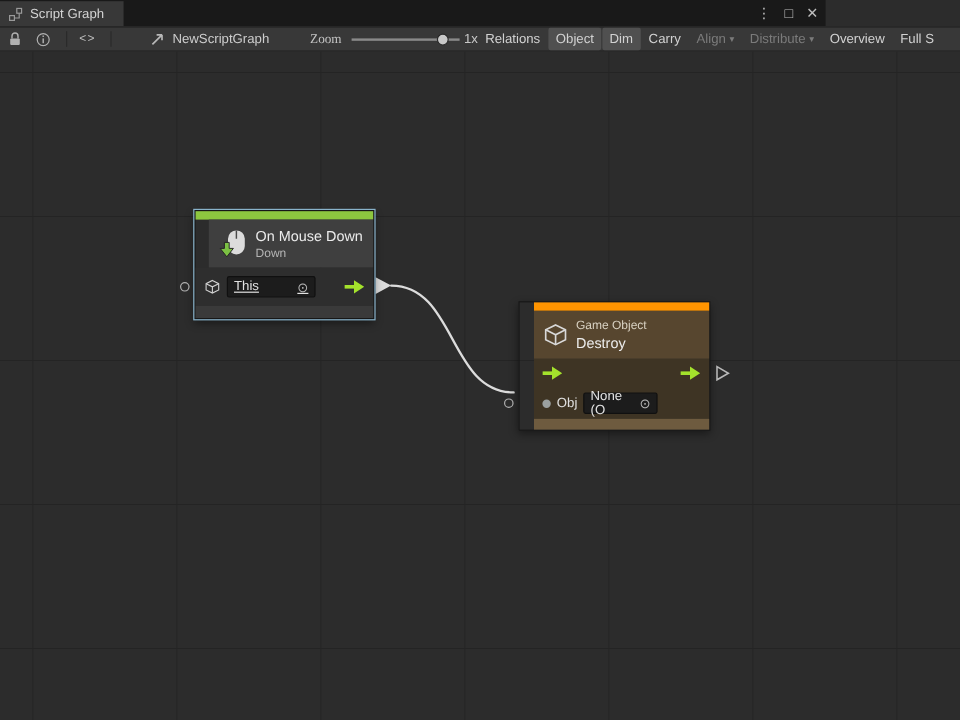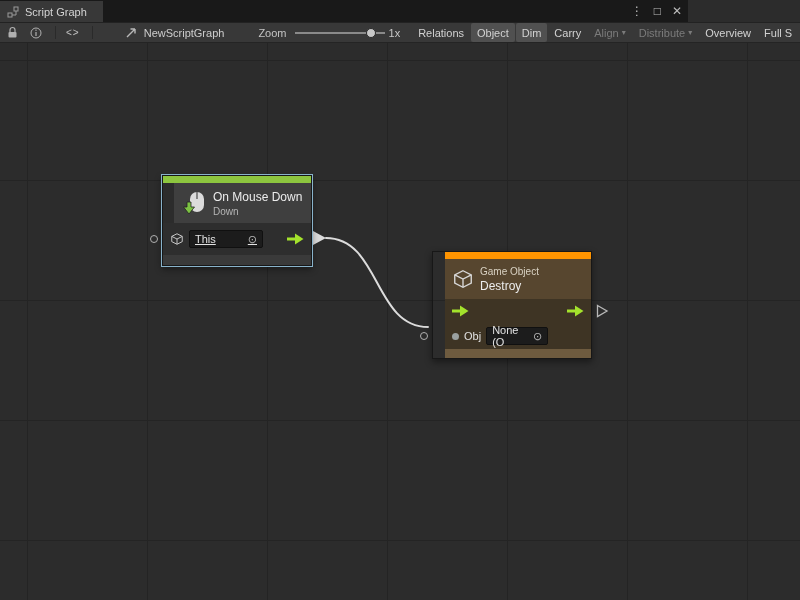--- a/index.html
+++ b/index.html
@@ -17,31 +17,31 @@
 
   
   .toolbar { position: absolute; top: 22px; left: 0; width: 800px; height: 21px; background: #383838;
              border-top: 1px solid #222; border-bottom: 1px solid #242424;
              display: flex; align-items: center; color: #c8c8c8; font-size: 11px;
              white-space: nowrap; overflow: hidden; }
   .ticon { display: inline-flex; align-items: center; }
   .sep { width: 1px; height: 13px; background: #2a2a2a; }
   .code-glyph { font-size: 10px; letter-spacing: 1px; color: #c0c0c0; }
   .graph-name { color: #cdcdcd; }
-  .zoom-label { color: #c4c4c4; }
+  .zoom-label { color: #c4c4c4; font-family: Liberation Serif, serif; }
   .zoom-slider { position: relative; width: 90px; height: 12px; }
   .zoom-track { position: absolute; top: 5px; left: 0; width: 100%; height: 2px; background: #8a8a8a; }
   .zoom-knob { position: absolute; top: 1px; width: 10px; height: 10px; margin-left: -5px;
                border-radius: 50%; background: #c8c8c8; border: 1px solid #2a2a2a; }
   .tbtn { height: 19px; display: flex; align-items: center; padding: 0 6px; color: #d2d2d2;
           border-radius: 2px; }
   .tbtn.active { background: #505050; }
   .tbtn.disabled { color: #7b7b7b; }
   .dd { margin-left: 3px; font-size: 8px; }
-  .btn-group { display: flex; align-items: center; margin-left: 12px; gap: 1px; }
+  .btn-group { display: flex; align-items: center; gap: 1px; }
 
   
   .canvas { position: absolute; top: 43px; left: 0; width: 800px; height: 557px; background: #2c2c2c;
     background-image: linear-gradient(to right, #242424 1px, transparent 1px),
                       linear-gradient(to bottom, #242424 1px, transparent 1px);
     background-size: 120px 120px; background-position: 27px 17px; }
   .wires { position: absolute; top: 0; left: 0; }
 
   
   .node { position: absolute; border: 1px solid #171717; box-shadow: 0 3px 7px rgba(0,0,0,.45); }

